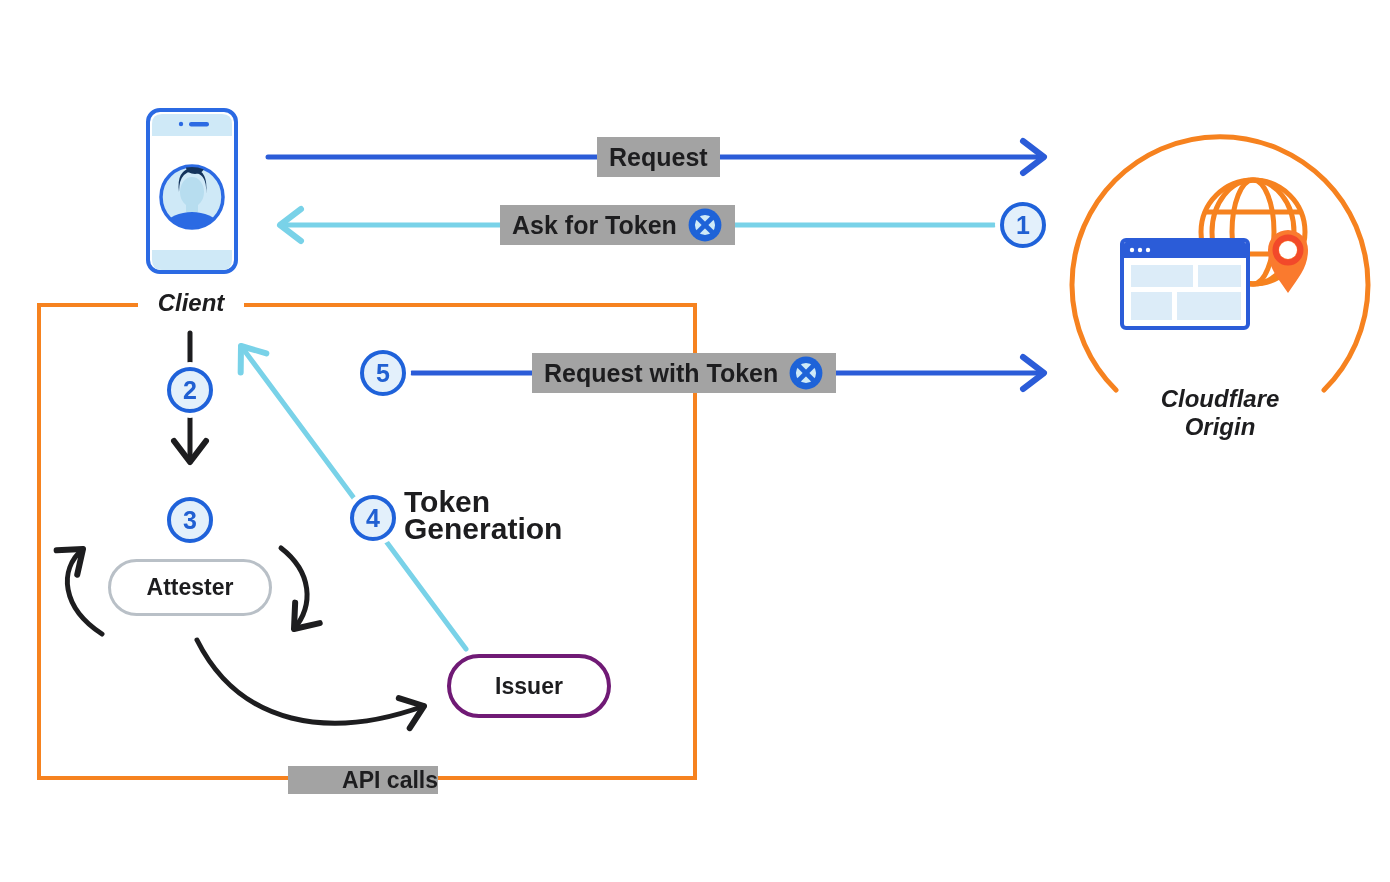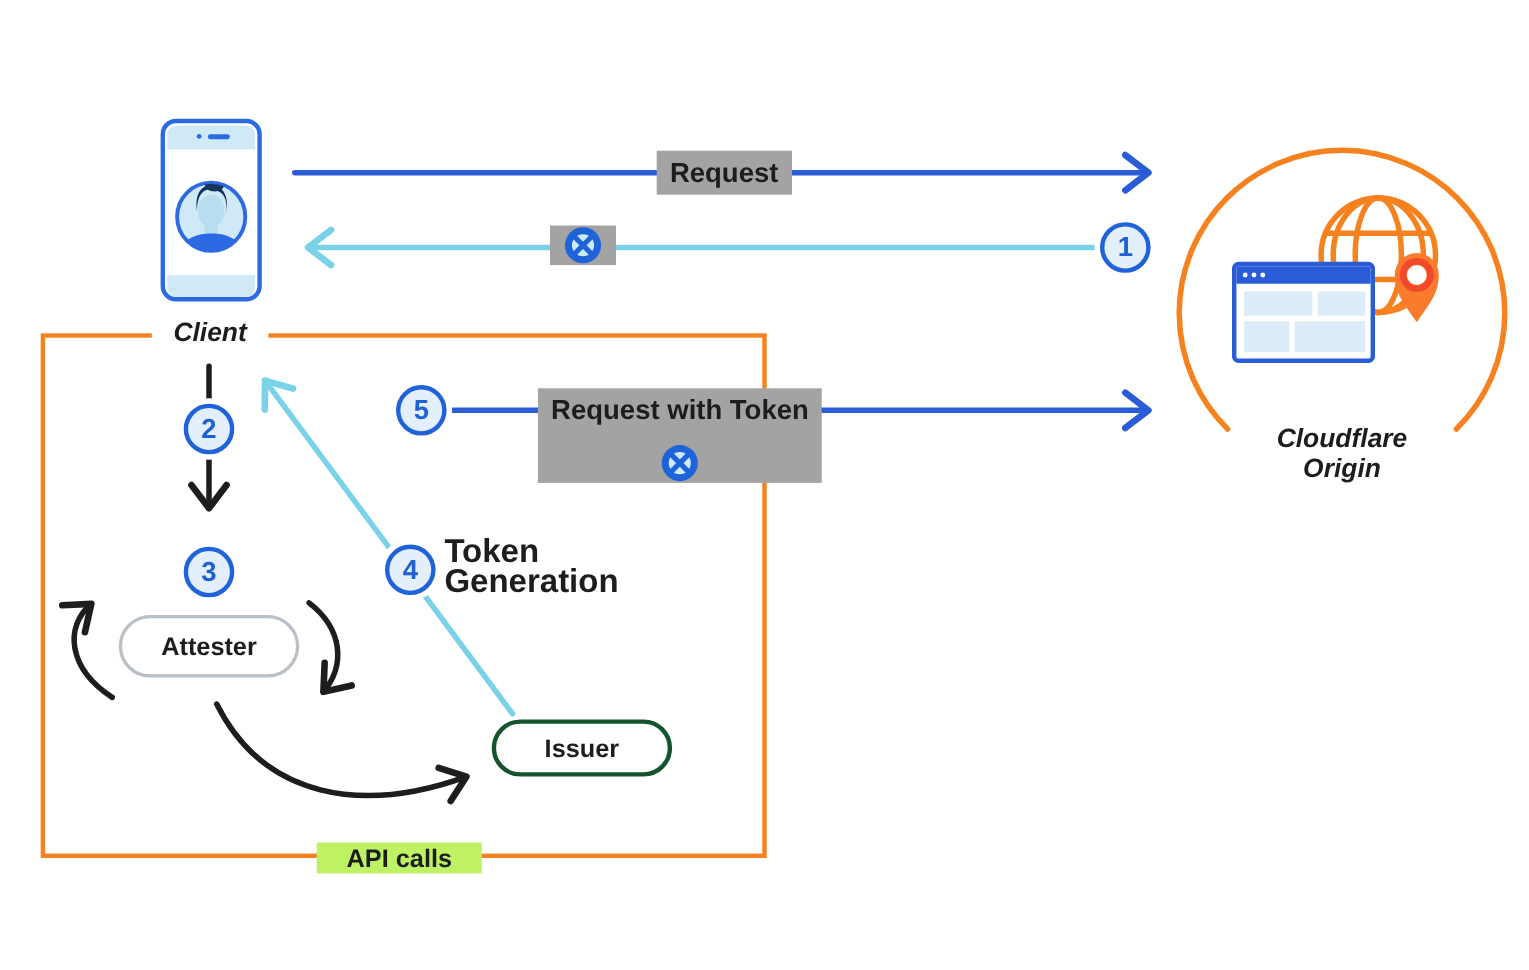--- a/index.html
+++ b/index.html
@@ -11,37 +11,37 @@
   .orange-box{
     position:absolute;left:37px;top:303px;width:660px;height:477px;
     border:4px solid #f6821f;box-sizing:border-box;z-index:1;background:transparent;
   }
   .node-label{font-weight:bold;font-size:24px;line-height:28px;text-align:center;font-style:italic;}
   .pill{
     position:absolute;display:flex;align-items:center;justify-content:center;
     background:#fff;font-weight:bold;font-size:23px;z-index:3;box-sizing:border-box;
   }
   .pill.attester{left:108px;top:559px;width:164px;height:57px;border:3.5px solid #b9c0c7;border-radius:30px;align-items:center;}
-  .pill.issuer{left:447px;top:654px;width:164px;height:52px;border:4px solid #14532d;border-radius:33px;}
+  .pill.issuer{left:447px;top:654px;width:164px;height:64px;border:4px solid #701a75;border-radius:33px;}
   .step{
     position:absolute;width:38px;height:38px;border:4px solid #1f62da;border-radius:50%;
     background:#e3f0fb;color:#2160d2;font-weight:bold;font-size:25px;
     display:flex;align-items:center;justify-content:center;
     box-shadow:0 0 0 5px #fff;z-index:4;
   }
   .edge-label{
     position:absolute;background:#a3a3a3;font-weight:bold;font-size:25px;line-height:40px;
     white-space:nowrap;z-index:3;padding:0 12px;display:flex;align-items:center;gap:10px;
   }
   .client-label{
     position:absolute;left:138px;top:289px;width:106px;background:#fff;z-index:3;
   }
   .api-label{
-    position:absolute;left:288px;top:766px;width:150px;background:#bef264;z-index:3;
-    font-weight:bold;font-size:23px;line-height:28px;text-align:center;
+    position:absolute;left:288px;top:766px;width:150px;background:#a3a3a3;z-index:3;
+    font-weight:bold;font-size:23px;line-height:28px;text-align:right;
   }
   .cf-label{
     position:absolute;left:1135px;top:385px;width:170px;z-index:3;
   }
   .tokgen-label{
     position:absolute;left:404px;top:488px;width:125px;z-index:3;
     font-weight:bold;font-size:30px;line-height:27px;text-align:left;background:transparent;
   }
 </style>
 </head>
@@ -154,31 +154,32 @@
 
   <div class="pill issuer">
     <span>Issuer</span>
   </div>
 
   <div class="edge-label" style="left:597px;top:137px;">
     <span>Request</span>
   </div>
 
   <div class="edge-label" style="left:500px;top:205px;">
+    <span>Ask for Token</span>
     <svg width="36" height="36" viewBox="0 0 34 34">
       <circle cx="17" cy="17" r="15.5" fill="#1e63d8"></circle>
       <circle cx="17" cy="17" r="9.5" fill="#cfeaf7"></circle>
       <g transform="rotate(45 17 17)" fill="#1e63d8">
         <rect x="14.8" y="3" width="4.4" height="28"></rect>
         <rect x="3" y="14.8" width="28" height="4.4"></rect>
       </g>
     </svg>
   </div>
 
-  <div class="edge-label" style="left:489px;top:353px;flex-direction:column;">
+  <div class="edge-label" style="left:532px;top:353px;">
     <span>Request with Token</span>
     <svg width="36" height="36" viewBox="0 0 34 34">
       <circle cx="17" cy="17" r="15.5" fill="#1e63d8"></circle>
       <circle cx="17" cy="17" r="9.5" fill="#cfeaf7"></circle>
       <g transform="rotate(45 17 17)" fill="#1e63d8">
         <rect x="14.8" y="3" width="4.4" height="28"></rect>
         <rect x="3" y="14.8" width="28" height="4.4"></rect>
       </g>
     </svg>
   </div>

